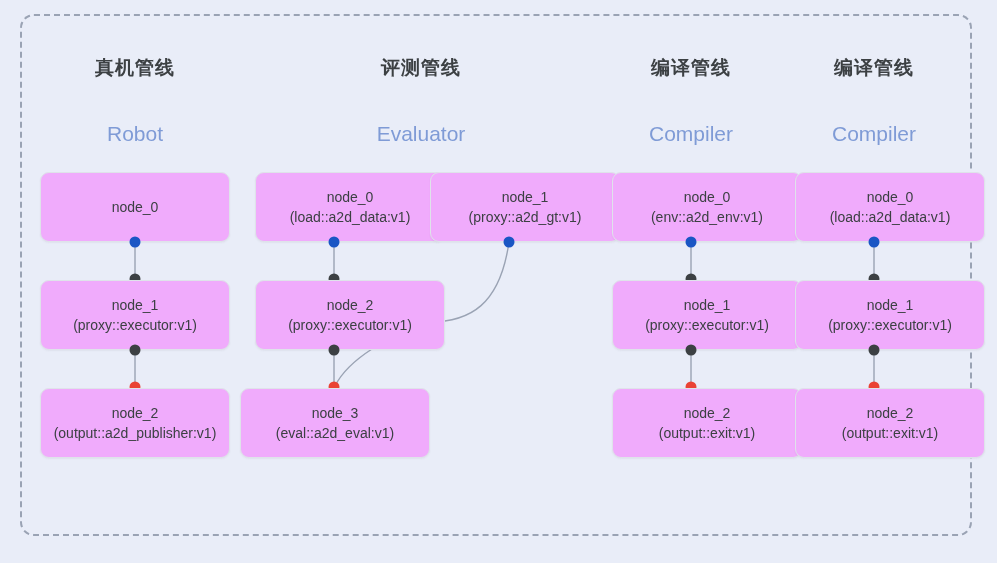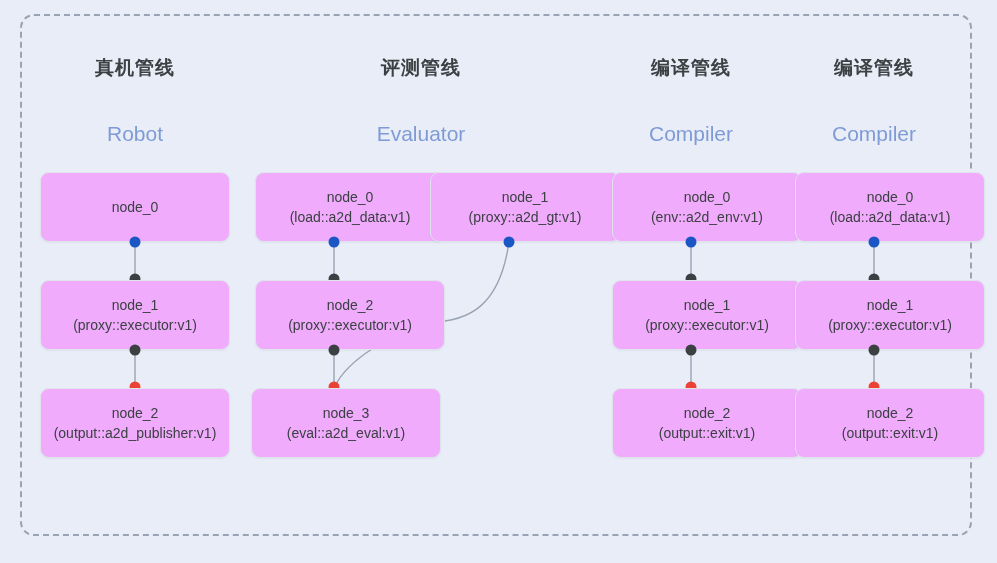--- a/index.html
+++ b/index.html
@@ -160,21 +160,21 @@
   <div class="dot dot-blue" style="left:509px; top:242px;"></div>
 
   <div class="dot dot-dark" style="left:334px; top:279px;"></div>
   <div class="node-box" style="left:255px; top:280px;">
     <div class="node-name">node_2</div>
     <div class="node-type">(proxy::executor:v1)</div>
   </div>
   <div class="dot dot-dark" style="left:334px; top:350px;"></div>
 
   <div class="dot dot-red" style="left:334px; top:387px;"></div>
-  <div class="node-box" style="left:251px; top:388px;">
+  <div class="node-box" style="left:240px; top:388px;">
     <div class="node-name">node_3</div>
     <div class="node-type">(eval::a2d_eval:v1)</div>
   </div>
 
   <div class="column" style="left:601px; width:180px;">
     <div class="col-title">编译管线</div>
     <div class="col-subtitle">Compiler</div>
   </div>
 
   <div class="node-box" style="left:612px; top:172px;">

